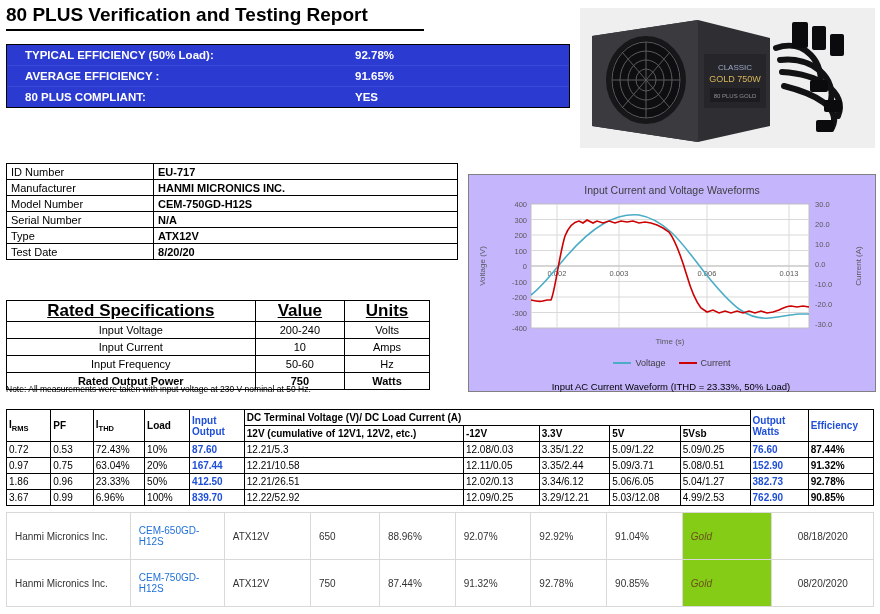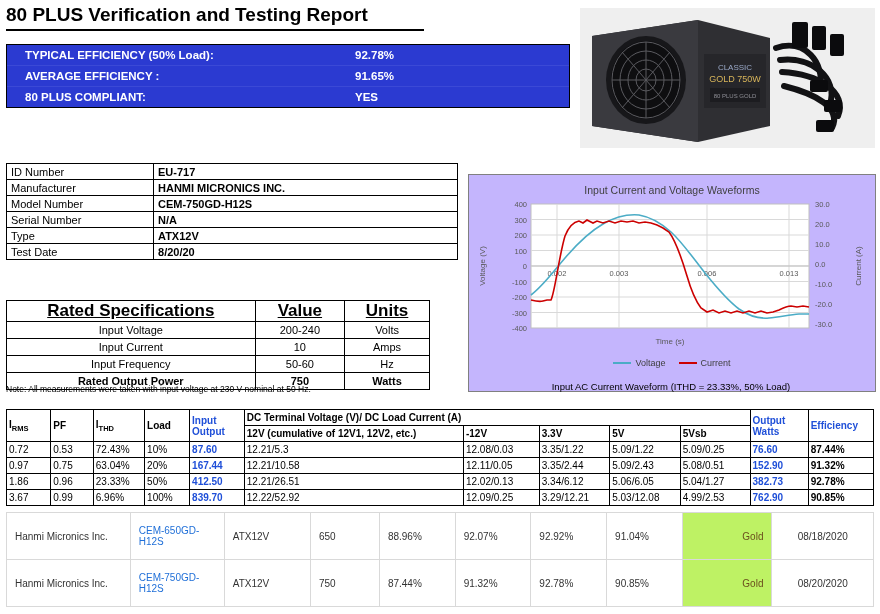--- a/index.html
+++ b/index.html
@@ -124,24 +124,25 @@
   }
   .listing td{
     border:1px solid #d9d9d9;
     height:46px;
     padding:0 8px;
     vertical-align:middle;
     color:#333;
   }
   .listing .model{color:#1f6fd8;}
   .listing .gold{
-    background:#bef264;
-    text-align:right;
+    background:#84cc16;
+    text-align:left;
     color:#6b4f1d;
     font-weight:normal;
+    font-style:italic;
   }
   .listing .ctr{text-align:center;border-radius:16px;}
 </style>
 </head>
 <body>
 
 <div class="page">
 
   <div class="title">80 PLUS Verification and Testing Report</div>
 
@@ -381,21 +382,21 @@
       </tr>
       <tr>
         <td>0.97</td>
         <td>0.75</td>
         <td>63.04%</td>
         <td>20%</td>
         <td class="blue">167.44</td>
         <td>12.21/10.58</td>
         <td>12.11/0.05</td>
         <td>3.35/2.44</td>
-        <td>5.09/2.43</td>
+        <td>5.09/3.71</td>
         <td>5.08/0.51</td>
         <td class="blue">152.90</td>
         <td style="font-weight:bold">91.32%</td>
       </tr>
       <tr>
         <td>1.86</td>
         <td>0.96</td>
         <td>23.33%</td>
         <td>50%</td>
         <td class="blue">412.50</td>

